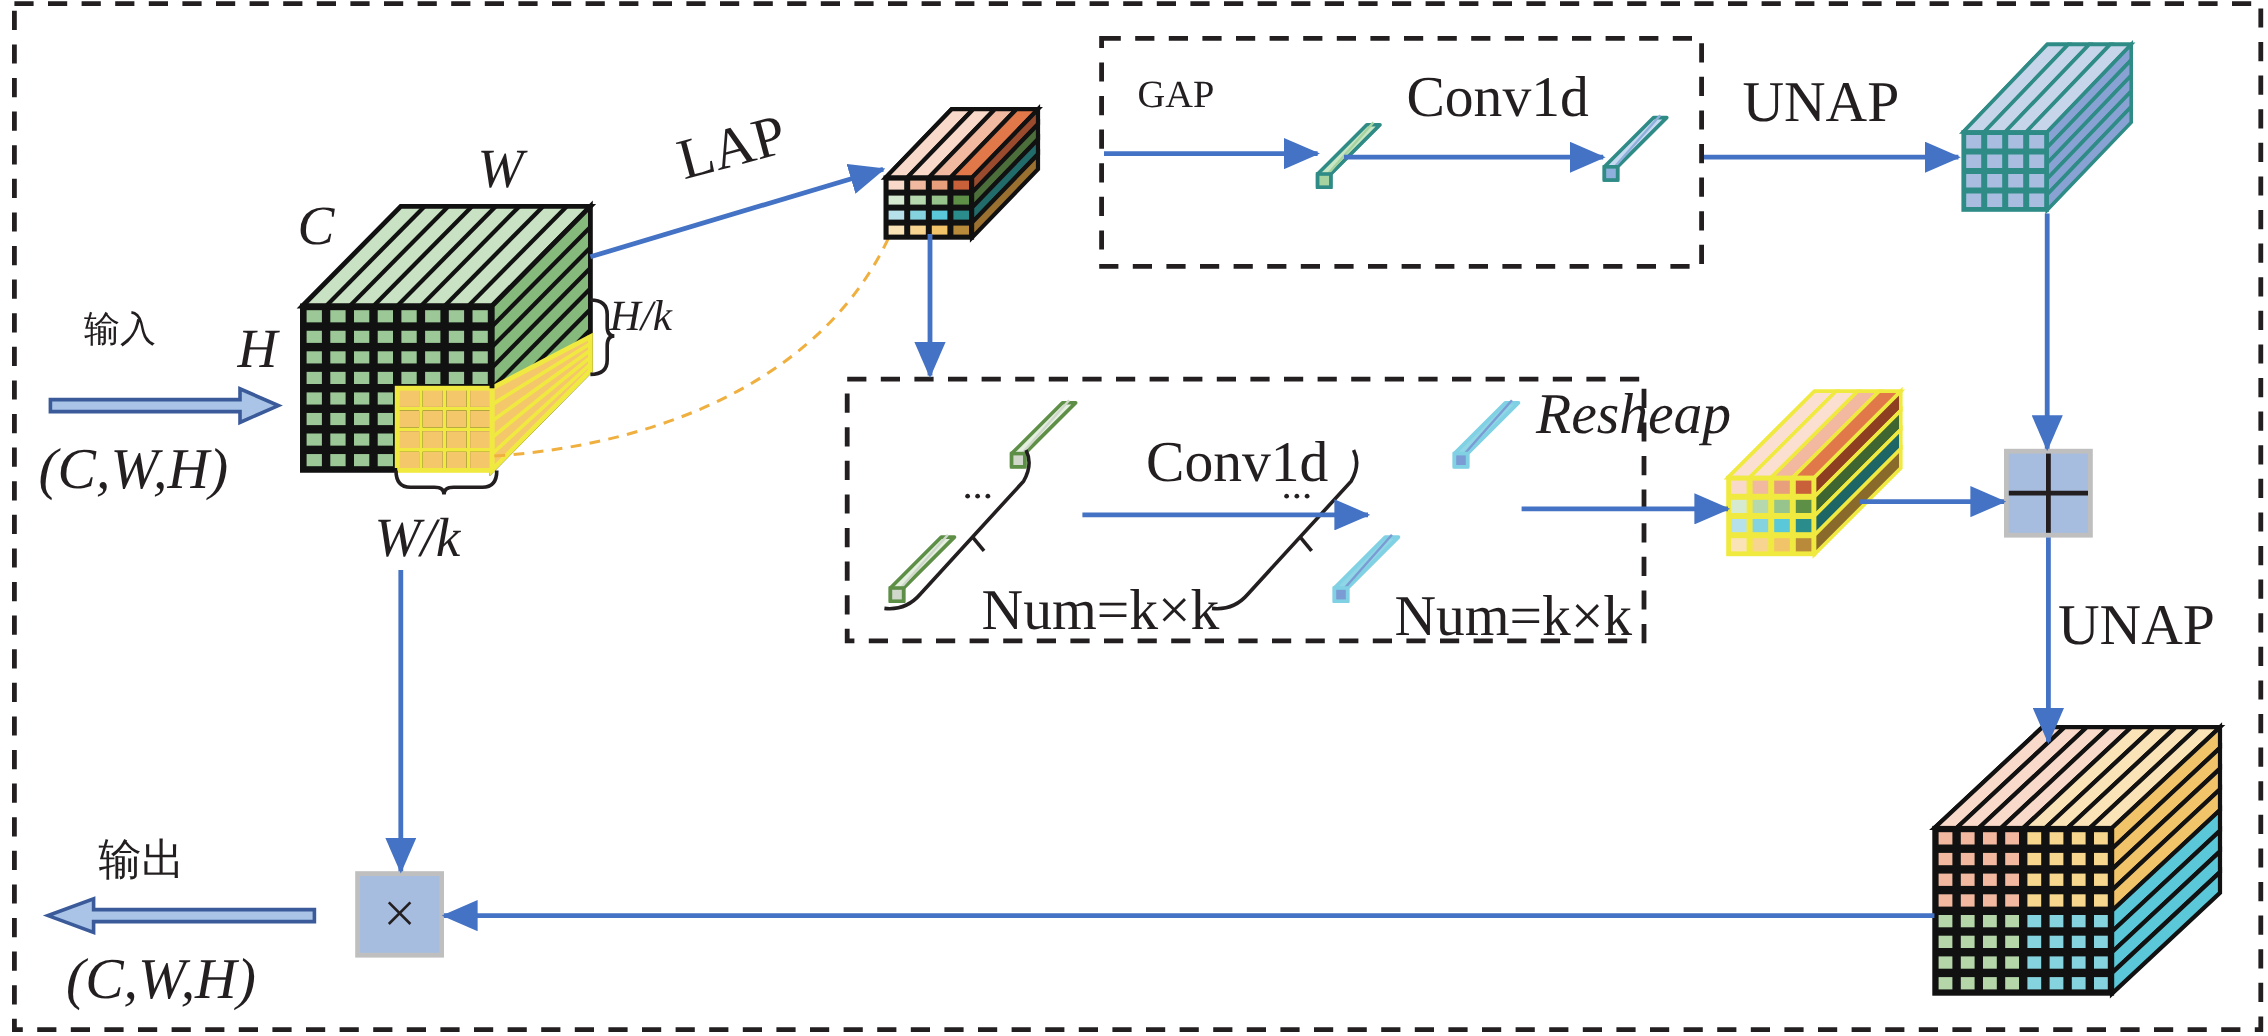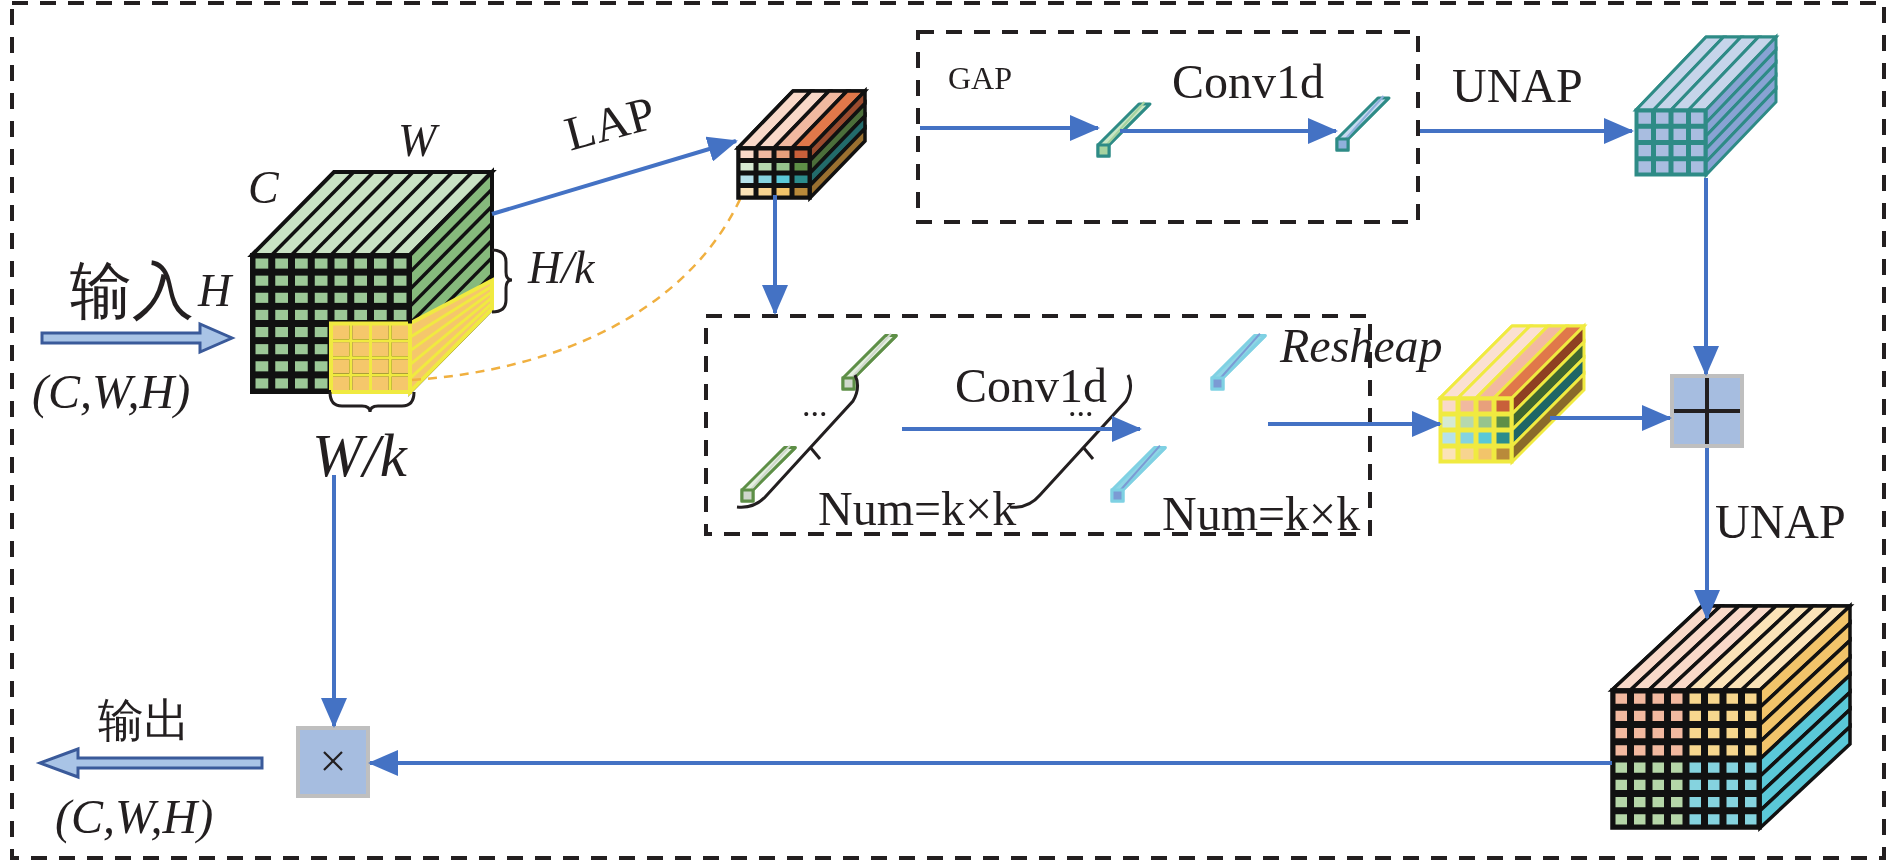--- a/index.html
+++ b/index.html
@@ -372,35 +372,35 @@
   </g>
 
   <g>
     <path d="M42,333 h158 v-9 l32,14 l-32,14 v-9 h-158 z" fill="#a9c4e6" stroke="#3a5a9a" stroke-width="3"></path>
   </g>
   <g>
     <path d="M262,758 h-184 v-9 l-38,14 l38,14 v-9 h184 z" fill="#a9c4e6" stroke="#3a5a9a" stroke-width="3"></path>
   </g>
 </svg>
 
-<div class="lbl" style="left:70px;top:260px;font-size:62px;">输入</div>
+<div class="lbl" style="left:70px;top:260px;font-size:30px;">输入</div>
 <div class="lbl it" style="left:198px;top:268px;font-size:46px;">H</div>
 <div class="lbl it" style="left:248px;top:165px;font-size:46px;">C</div>
 <div class="lbl it" style="left:398px;top:118px;font-size:46px;">W</div>
 <div class="lbl it" style="left:32px;top:368px;font-size:48px;">(C,W,H)</div>
-<div class="lbl it" style="left:528px;top:245px;font-size:46px;">H/k</div>
-<div class="lbl it" style="left:312px;top:425px;font-size:61px;">W/k</div>
+<div class="lbl it" style="left:508px;top:245px;font-size:36px;">H/k</div>
+<div class="lbl it" style="left:312px;top:425px;font-size:46px;">W/k</div>
 
 <div class="lbl" style="left:560px;top:112px;font-size:48px;transform:rotate(-15deg);transform-origin:left top;">LAP</div>
 <div class="lbl" style="left:948px;top:62px;font-size:32px;">GAP</div>
 <div class="lbl" style="left:1172px;top:58px;font-size:48px;">Conv1d</div>
 <div class="lbl" style="left:1452px;top:62px;font-size:48px;">UNAP</div>
 <div class="lbl" style="left:955px;top:362px;font-size:48px;">Conv1d</div>
 <div class="lbl" style="left:1280px;top:322px;font-size:48px;font-style:italic;">Resheap</div>
 <div class="lbl" style="left:1715px;top:498px;font-size:48px;">UNAP</div>
 
 <div class="lbl" style="left:802px;top:388px;font-size:34px;">...</div>
 <div class="lbl" style="left:1068px;top:388px;font-size:34px;">...</div>
 <div class="lbl" style="left:818px;top:485px;font-size:48px;">Num=k×k</div>
 <div class="lbl" style="left:1162px;top:490px;font-size:48px;">Num=k×k</div>
 
-<div class="lbl" style="left:98px;top:698px;font-size:46px;">输出</div>
+<div class="lbl" style="left:82px;top:698px;font-size:36px;">输出</div>
 <div class="lbl it" style="left:55px;top:793px;font-size:48px;">(C,W,H)</div>
 
 </body></html>

